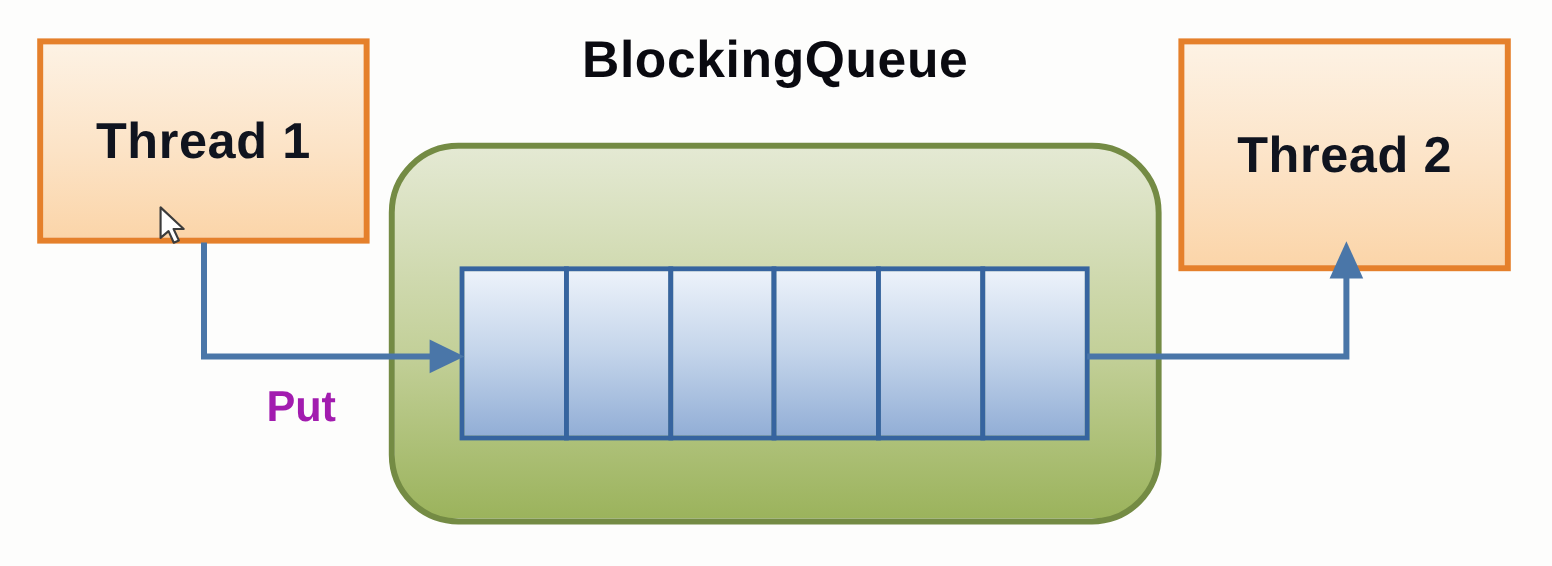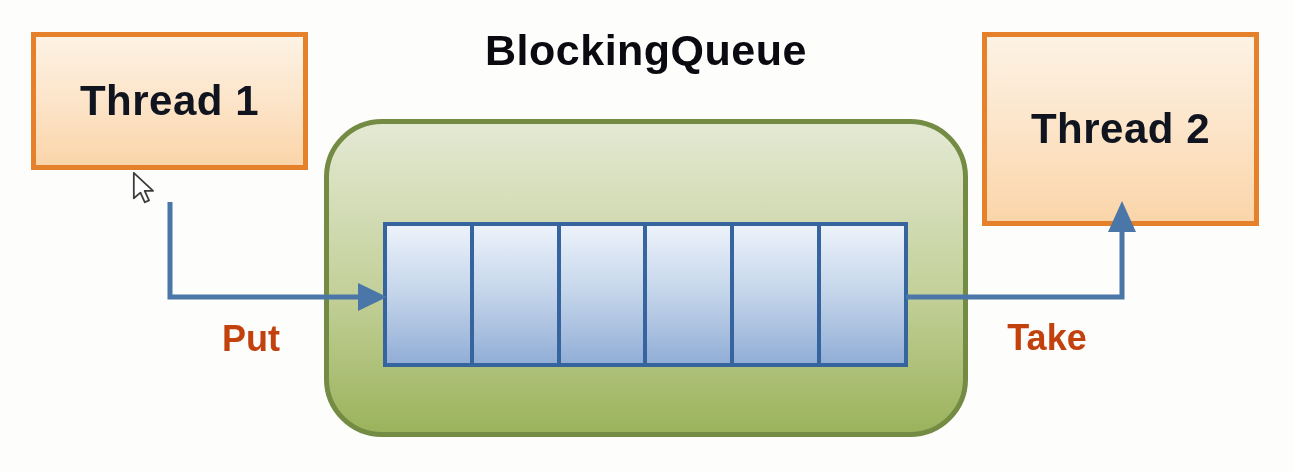--- a/index.html
+++ b/index.html
@@ -22,21 +22,21 @@
     border: 5px solid #e5802b;
     background: linear-gradient(to bottom, #fdf2e4 0%, #fce3c6 55%, #fbd5a9 100%);
     display: flex;
     align-items: center;
     justify-content: center;
     font-size: 42px;
     font-weight: bold;
     color: #10141f;
     letter-spacing: 0.5px;
   }
-  .thread-box.t1 { left: 31px; top: 32px; height: 138px; }
+  .thread-box.t1 { left: 31px; top: 32px; height: 171px; }
   .thread-box.t2 { left: 982px; top: 32px; height: 194px; }
   .queue-container {
     position: absolute;
     box-sizing: border-box;
     left: 324px;
     top: 119px;
     width: 644px;
     height: 318px;
     border: 5px solid #748b44;
     border-radius: 58px;
@@ -68,21 +68,21 @@
     border: 4px solid #36649f;
     background: linear-gradient(to bottom, #ecf2fa 0%, #c3d4ea 50%, #92aed6 100%);
   }
   .queue-slot + .queue-slot { margin-left: -4px; }
   .flow-label {
     position: absolute;
     width: 110px;
     text-align: center;
     font-size: 36px;
     font-weight: bold;
-    color: #c2410c;
+    color: #a21caf;
   }
   .flow-label.put  { left: 196px; top: 318px; }
   .flow-label.take { left: 992px; top: 317px; }
   .overlay {
     position: absolute;
     left: 0;
     top: 0;
     pointer-events: none;
   }
 </style>
@@ -105,21 +105,20 @@
   <div class="queue-slots">
       <div class="queue-slot"></div>
       <div class="queue-slot"></div>
       <div class="queue-slot"></div>
       <div class="queue-slot"></div>
       <div class="queue-slot"></div>
       <div class="queue-slot"></div>
     </div>
 
   <div class="flow-label put">Put</div>
-  <div class="flow-label take">Take</div>
 
   <svg class="overlay" width="1293" height="472" viewBox="0 0 1293 472">
 
     <g>
       <path d="M 170 202 L 170 297 L 360 297" fill="none" stroke="#4a76a8" stroke-width="5"></path>
       <polygon points="387,297 358,283 358,311" fill="#4a76a8"></polygon>
     </g>
 
     <g>
       <path d="M 906 297 L 1122 297 L 1122 230" fill="none" stroke="#4a76a8" stroke-width="5"></path>

